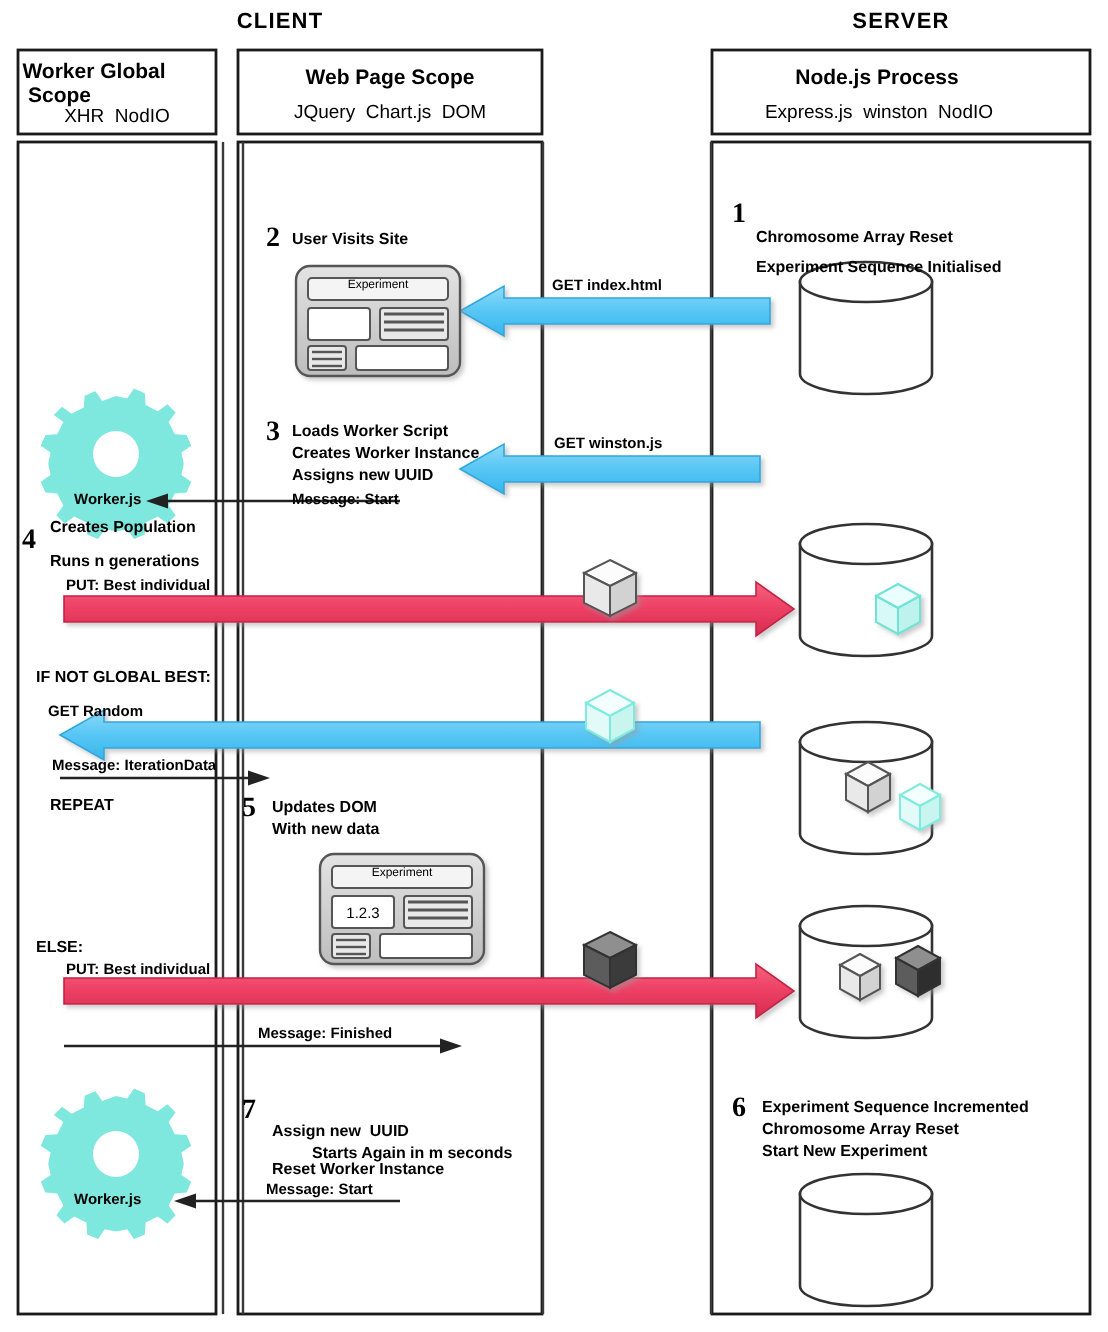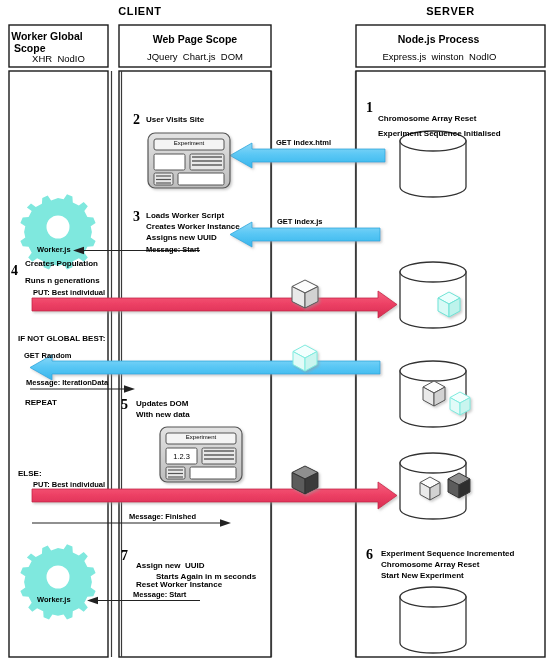--- a/index.html
+++ b/index.html
@@ -253,21 +253,21 @@
   <div class="tx" style="left:154px;top:140px;width:70px;text-align:center;font-size:6px;">Experiment</div>
 
   <div class="tx lbl" style="left:276px;top:138px;">GET index.html</div>
 
   <div class="tx stepnum" style="left:133px;top:208px;">3</div>
   <div class="tx steptxt" style="left:146px;top:211px;">Loads Worker Script</div>
   <div class="tx steptxt" style="left:146px;top:222px;">Creates Worker Instance</div>
   <div class="tx steptxt" style="left:146px;top:233px;">Assigns new UUID</div>
   <div class="tx lbl" style="left:146px;top:245px;">Message: Start</div>
 
-  <div class="tx lbl" style="left:277px;top:217px;">GET index.js</div>
+  <div class="tx lbl" style="left:277px;top:217px;">GET winston.js</div>
 
   <div class="tx gearlbl" style="left:37px;top:245px;">Worker.js</div>
 
   <div class="tx stepnum" style="left:11px;top:262px;">4</div>
   <div class="tx steptxt" style="left:25px;top:259px;">Creates Population</div>
   <div class="tx steptxt" style="left:25px;top:276px;">Runs n generations</div>
 
   <div class="tx lbl" style="left:33px;top:288px;">PUT: Best individual</div>
 
   <div class="tx kw" style="left:18px;top:334px;">IF NOT GLOBAL BEST:</div>

